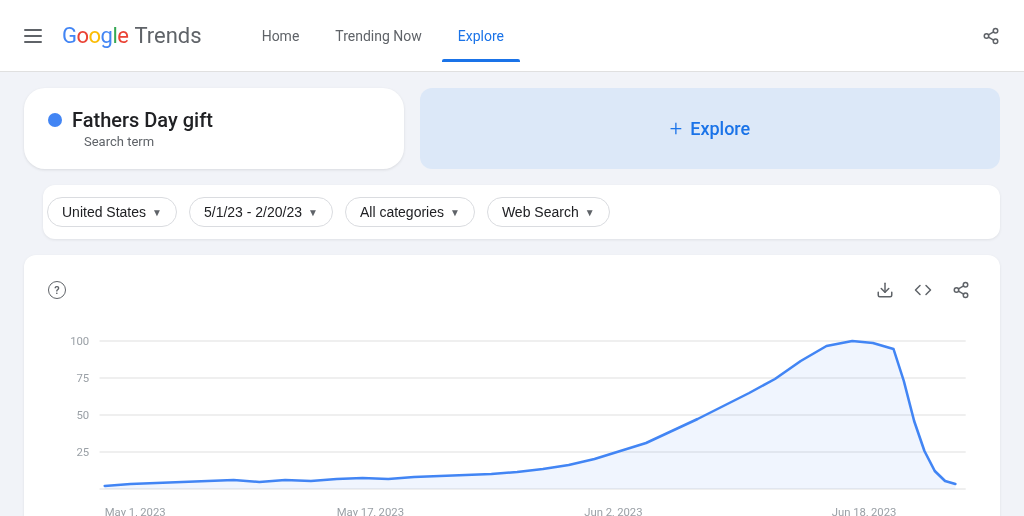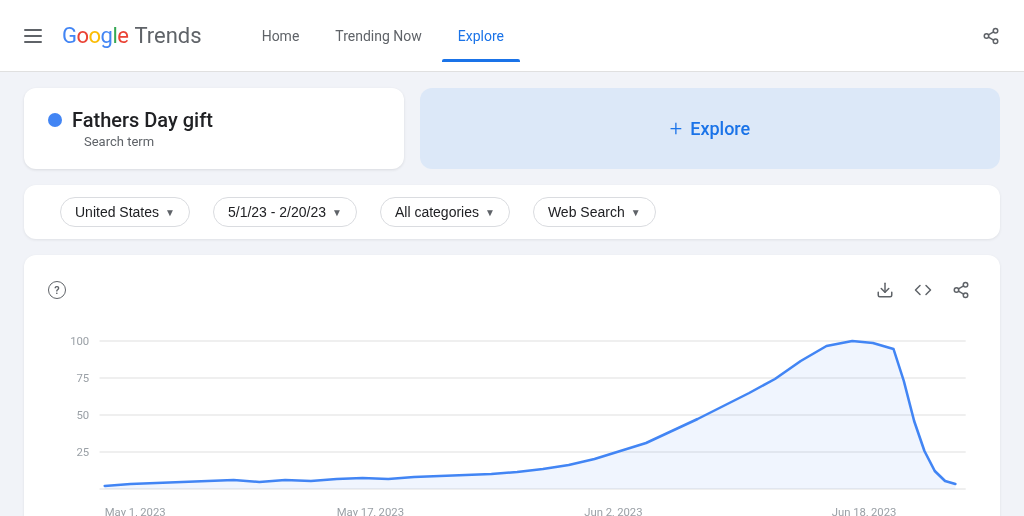--- a/index.html
+++ b/index.html
@@ -106,21 +106,21 @@
     }
 
     
     .top-cards {
       display: flex;
       gap: 16px;
       margin-bottom: 16px;
     }
     .search-term-card {
       background: #fff;
-      border-radius: 12px;
+      border-radius: 21px;
       padding: 20px 24px;
       min-width: 380px;
       display: flex;
       flex-direction: column;
       justify-content: center;
       box-shadow: 0 1px 3px rgba(0,0,0,0.1);
     }
     .search-term-header {
       display: flex;
       align-items: center;
@@ -164,26 +164,27 @@
     }
     .plus-icon {
       font-size: 22px;
       font-weight: 300;
     }
 
     
     .filter-bar {
       background: #fff;
       border-radius: 12px;
-      padding: 12px 36px;
-      display: flex;
-      gap: 23px;
+      padding: 12px 4px;
+      display: flex;
+      gap: 12px;
       margin-bottom: 16px;
       box-shadow: 0 1px 3px rgba(0,0,0,0.08);
       flex-wrap: wrap;
+      margin-left: 19px;
     }
     .filter-btn {
       display: flex;
       align-items: center;
       gap: 6px;
       padding: 6px 14px;
       border: 1px solid #dadce0;
       border-radius: 20px;
       font-size: 14px;
       color: #202124;

